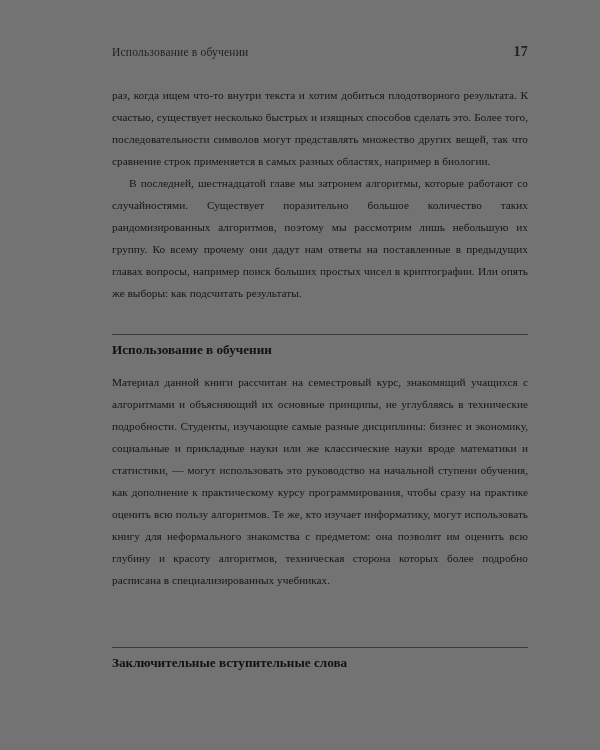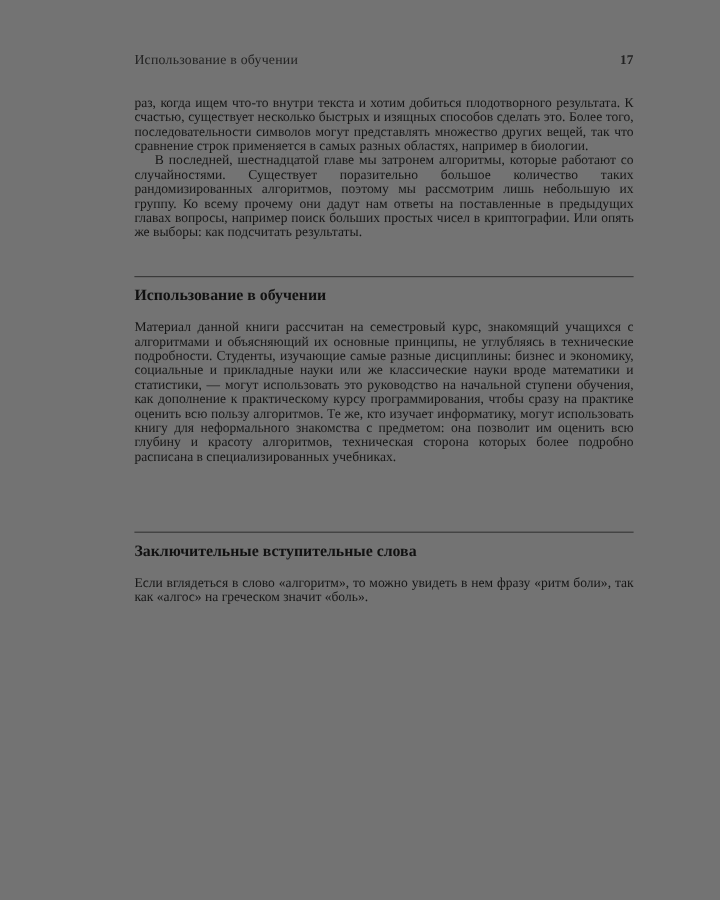--- a/index.html
+++ b/index.html
@@ -28,27 +28,27 @@
     font-size: 11.5px;
     color: #222;
     letter-spacing: 0.2px;
     margin-bottom: 24px;
   }
   .running-head .rh-title {
     font-family: "Liberation Serif", serif;
   }
   .running-head .rh-page {
     font-family: "Liberation Serif", serif;
-    font-size: 11px;
+    font-size: 14px;
     font-weight: bold;
   }
   .body-text p {
     margin: 0;
     font-size: 11.3px;
-    line-height: 12px;
+    line-height: 22px;
     text-align: justify;
     text-justify: inter-word;
     color: #151515;
     hyphens: manual;
   }
   .body-text p.indent {
     text-indent: 17px;
   }
   .section-head {
     font-family: "Liberation Serif", serif;
@@ -81,16 +81,15 @@
     <p class="indent">В последней, шестнадцатой главе мы затронем алгоритмы, которые работают со случайностями. Существует поразительно большое количество таких рандомизированных алгоритмов, поэтому мы рассмотрим лишь небольшую их группу. Ко всему прочему они дадут нам ответы на поставленные в предыдущих главах вопросы, например поиск больших простых чисел в криптографии. Или опять же выборы: как подсчитать результаты.</p>
 
     <div class="section-head">Использование в обучении</div>
 
     <p>Материал данной книги рассчитан на семестровый курс, знакомящий учащихся с алгоритмами и объясняющий их основные принципы, не углубляясь в технические подробности. Студенты, изучающие самые разные дисциплины: бизнес и экономику, социальные и прикладные науки или же классические науки вроде математики и статистики, — могут использовать это руководство на начальной ступени обучения, как дополнение к практическому курсу программирования, чтобы сразу на практике оценить всю пользу алгоритмов. Те же, кто изучает информатику, могут использовать книгу для неформального знакомства с предметом: она позволит им оценить всю глубину и красоту алгоритмов, техническая сторона которых более подробно расписана в специализированных учебниках.</p>
 
     <div class="spacer-large"></div>
 
     <div class="section-head">Заключительные вступительные слова</div>
 
-    <p>Если вглядеться в слово «алгоритм», то можно увидеть в нем фразу «ритм боли», так как «алгос» на греческом значит «боль».</p>
 
   </div>
 </div>
 
 </body></html>

